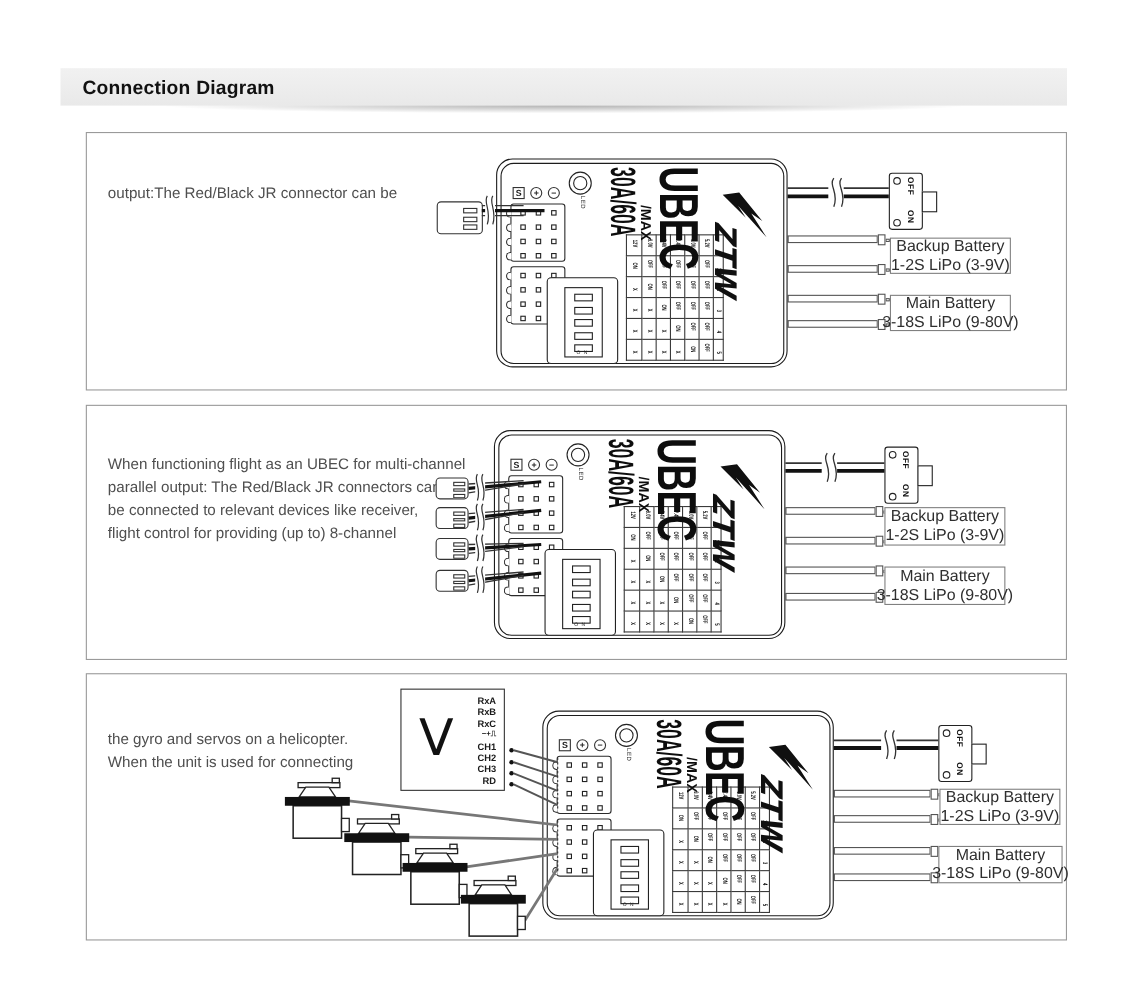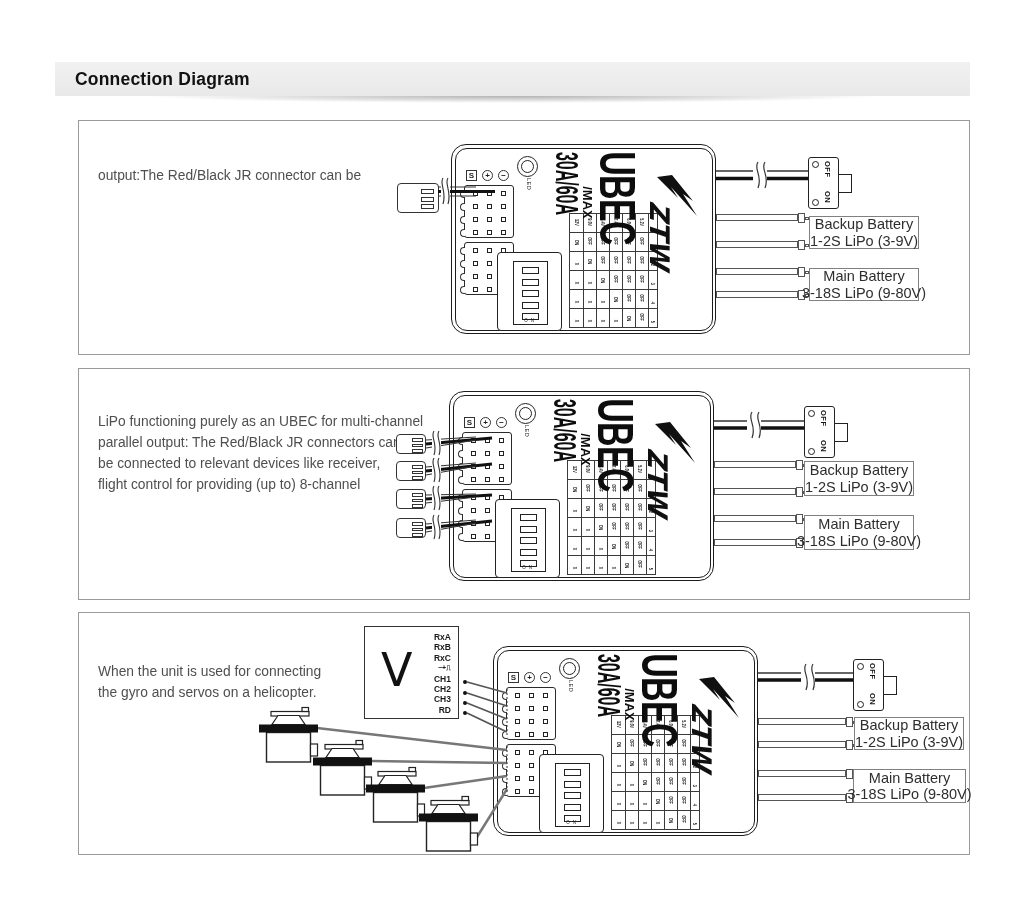--- a/index.html
+++ b/index.html
@@ -263,21 +263,21 @@
     <path d="M364,57 c-4,6 4,13 0,26" stroke="#333" stroke-width="1.1" fill="none"></path>
     <path d="M369,57 c-4,6 4,13 0,26" stroke="#333" stroke-width="1.1" fill="none"></path>
     <rect x="674" y="42" width="14" height="25" fill="#fff"></rect>
     <path d="M679,41 c-5,7 5,13 0,26" stroke="#333" stroke-width="1.2" fill="none"></path>
     <path d="M686,41 c-5,7 5,13 0,26" stroke="#333" stroke-width="1.2" fill="none"></path>
   </svg>
 </section>
 
 <section class="panel" id="panel-2">
   <div class="desc" style="left:19px;top:42px">
-      <div>LiPo functioning purely as an UBEC for multi-channel</div>
+      <div>When functioning flight as an UBEC for multi-channel</div>
       <div>parallel output: The Red/Black JR connectors can</div>
       <div>be connected to relevant devices like receiver,</div>
       <div>flight control for providing (up to) 8-channel</div>
     </div>
 
   <div class="jr jr-sm" style="left:317px;top:65px;width:30px;height:20px">
       <span class="prong" style="left:15px;top:3px;width:11px;height:3.5px"></span>
       <span class="prong" style="left:15px;top:8.5px;width:11px;height:3.5px"></span>
       <span class="prong" style="left:15px;top:14px;width:11px;height:3.5px"></span>
     </div>
@@ -502,22 +502,22 @@
         <path d="M360,146 c-4,6 4,12 0,24" stroke="#333" stroke-width="1.1" fill="none"></path>
       <rect x="668" y="44" width="14" height="25" fill="#fff"></rect>
       <path d="M673,43 c-5,7 5,13 0,26" stroke="#333" stroke-width="1.2" fill="none"></path>
       <path d="M680,43 c-5,7 5,13 0,26" stroke="#333" stroke-width="1.2" fill="none"></path>
     </g>
   </svg>
 </section>
 
 <section class="panel" id="panel-3">
   <div class="desc" style="left:19px;top:48px">
+      <div>the gyro and servos on a helicopter.</div>
       <div>When the unit is used for connecting</div>
-      <div>the gyro and servos on a helicopter.</div>
     </div>
 
   <div class="gyro-box">
     <div class="gyro-v">V</div>
     <div class="gyro-labels">
         <div>RxA</div>
         <div>RxB</div>
         <div>RxC</div>
         <div style="font-size:7px">−+⎍</div>
         <div>CH1</div>

